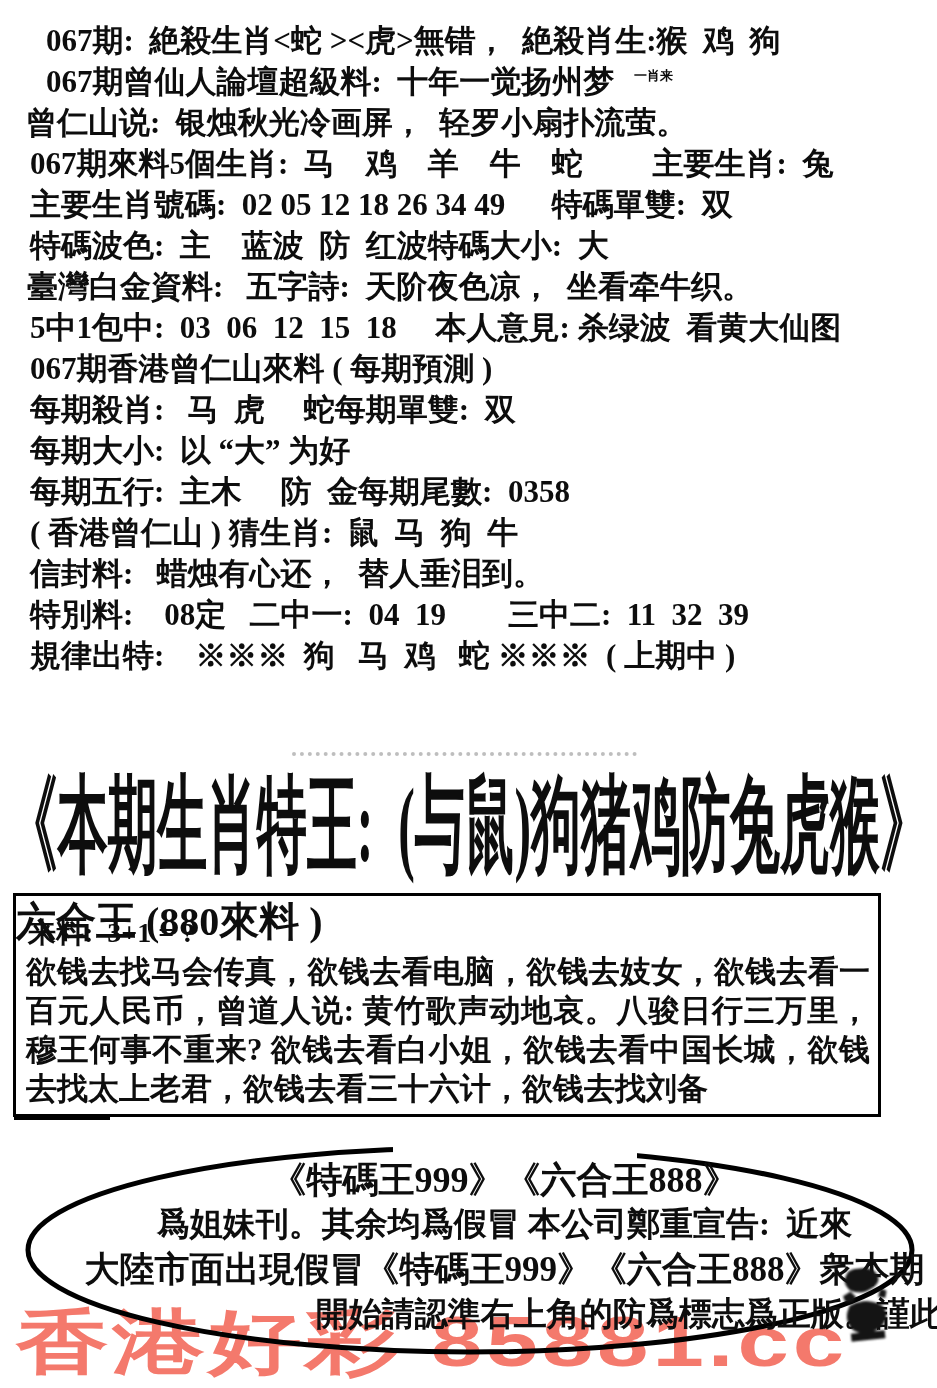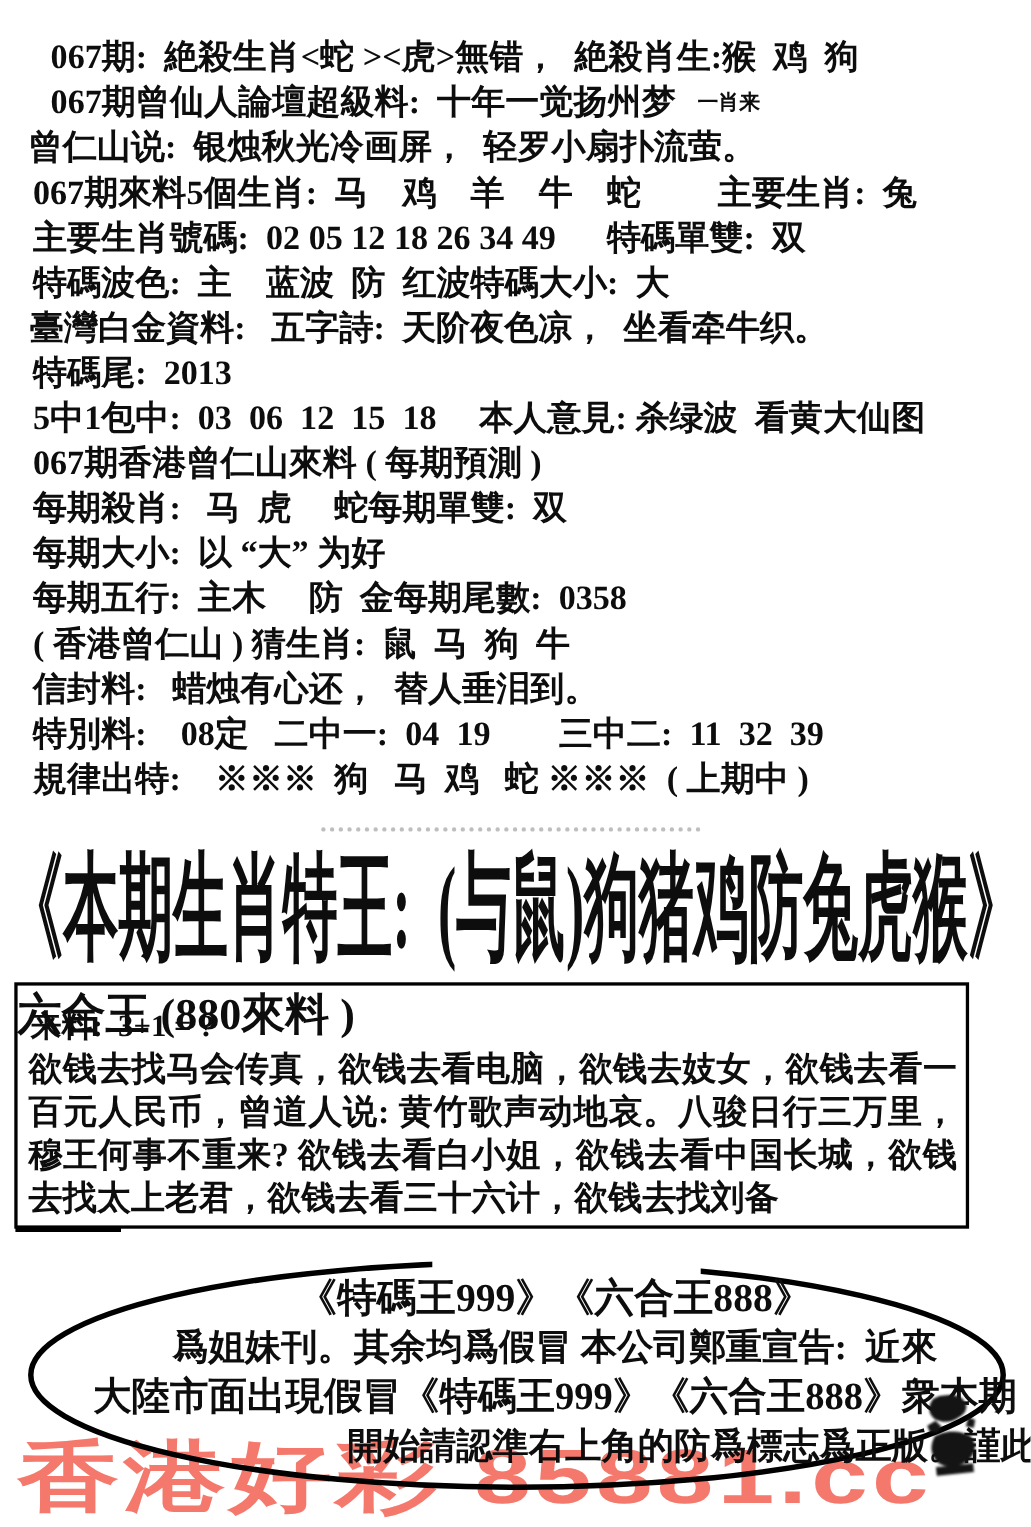--- a/index.html
+++ b/index.html
@@ -1,31 +1,31 @@
 <!DOCTYPE html>
 <html><head>
 <meta charset="utf-8">
 <style>
   html,body{margin:0;padding:0;background:#fff;}
   .page{
     position:relative;width:937px;height:1388px;background:#ffffff;overflow:hidden;
     font-family:"Liberation Serif","DejaVu Serif",serif;color:#0d0d0d;
   }
   
-  .lines{position:absolute;top:20px;left:0;width:937px;margin-top:11px;}
+  .lines{position:absolute;top:20px;left:0;width:937px;}
   .line{
     height:41px;line-height:41px;font-size:31px;font-weight:700;
     white-space:pre;padding-left:30px;
   }
   .l0,.l1{padding-left:46px;}
   .l2{padding-left:26px;}
   .l6{padding-left:27px;}
   .l13{}
   .superscript{
-    position:absolute;left:634px;top:80px;font-size:19px;font-weight:700;white-space:pre;
+    position:absolute;left:634px;top:67px;font-size:13px;font-weight:700;white-space:pre;
   }
   
   .smudge{
     position:absolute;left:292px;top:752px;width:345px;height:0;
     border-top:4px dotted #8a8a8a;opacity:.55;
   }
   
   .headline{
     position:absolute;top:766px;left:8px;font-size:106px;line-height:120px;font-weight:900;
     white-space:pre;transform:scaleX(0.47);transform-origin:left center;letter-spacing:0;
@@ -82,21 +82,20 @@
 <div class="page">
 
   <div class="lines">
     <div class="line l0">067期:  絶殺生肖&lt;蛇 &gt;&lt;虎&gt;無错，  絶殺肖生:猴  鸡  狗</div>
     <div class="line l1">067期曾仙人論壇超級料:  十年一觉扬州梦</div>
     <div class="line l2">曾仁山说:  银烛秋光冷画屏，  轻罗小扇扑流萤。</div>
     <div class="line l3">067期來料5個生肖:  马　鸡　羊　牛　蛇　　 主要生肖:  兔</div>
     <div class="line l4">主要生肖號碼:  02 05 12 18 26 34 49　  特碼單雙:  双</div>
     <div class="line l5">特碼波色:  主　蓝波  防  红波特碼大小:  大</div>
     <div class="line l6">臺灣白金資料:   五字詩:  天阶夜色凉，  坐看牵牛织。</div>
-    <div class="line l7">特碼尾:  2013</div>
     <div class="line l8">5中1包中:  03  06  12  15  18　 本人意見: 杀绿波  看黄大仙图</div>
     <div class="line l9">067期香港曾仁山來料 ( 每期預測 )</div>
     <div class="line l10">每期殺肖:   马  虎　 蛇每期單雙:  双</div>
     <div class="line l11">每期大小:  以 “大” 为好</div>
     <div class="line l12">每期五行:  主木　 防  金每期尾數:  0358</div>
     <div class="line l13">( 香港曾仁山 ) 猜生肖:  鼠  马  狗  牛</div>
     <div class="line l14">信封料:   蜡烛有心还，  替人垂泪到。</div>
     <div class="line l15">特別料:    08定   二中一:  04  19　　三中二:  11  32  39</div>
     <div class="line l16">規律出特:    ※※※  狗   马  鸡   蛇 ※※※  ( 上期中 )</div>
   </div>

